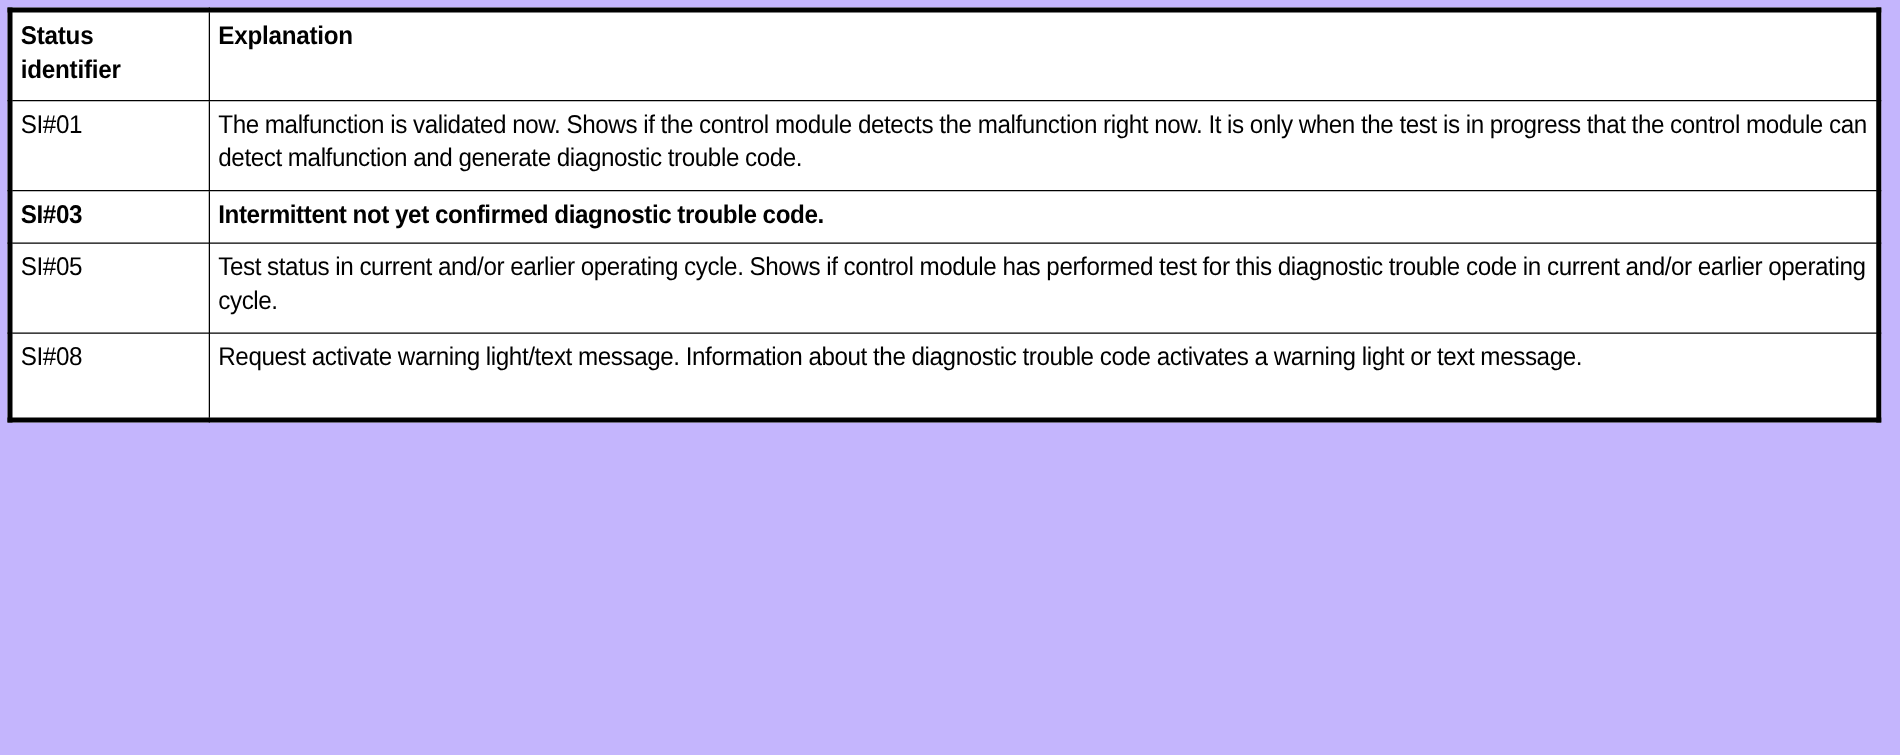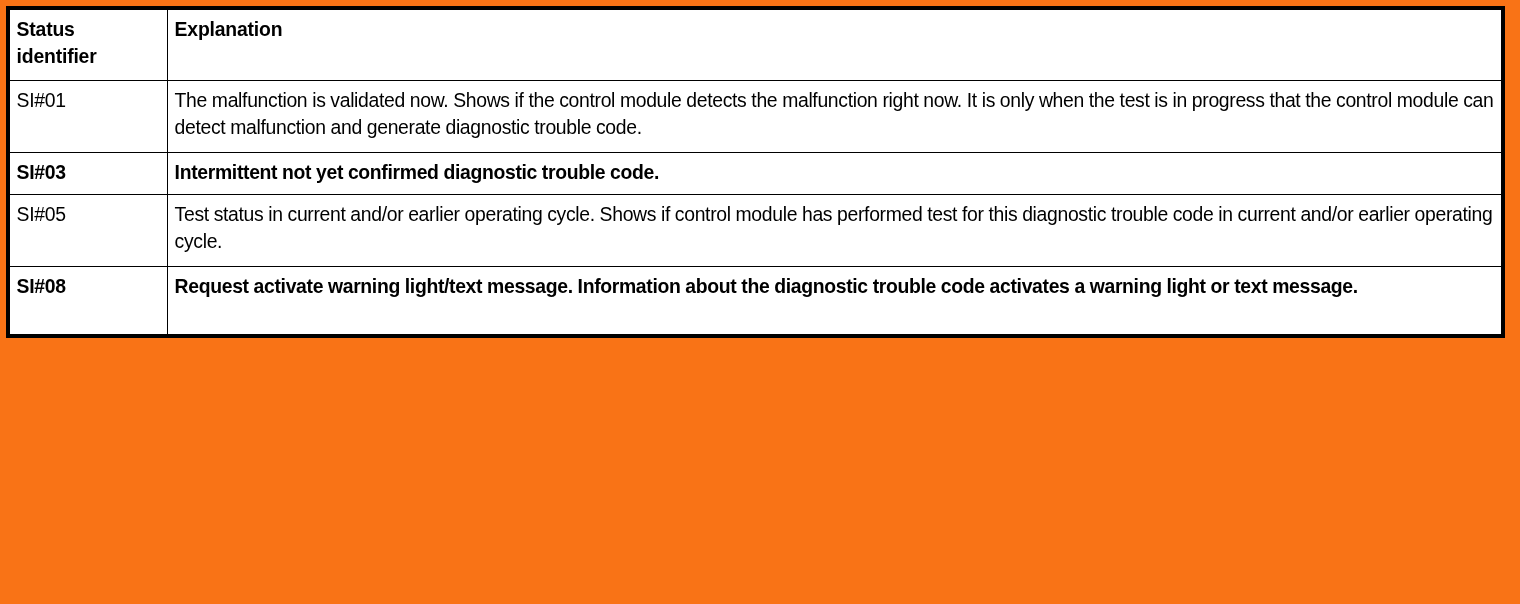--- a/index.html
+++ b/index.html
@@ -12,21 +12,21 @@
     height: 604px;
     overflow: hidden;
     font-family: "Liberation Sans", sans-serif;
     color: #000000;
   }
 
   .page {
     position: relative;
     width: 1520px;
     height: 604px;
-    background: #f97316;
+    background: #c4b5fd;
   }
 
   .status-table {
     position: absolute;
     left: 6px;
     top: 6px;
     width: 1499px;
     border-collapse: collapse;
     table-layout: fixed;
     border: 4px solid #000000;
@@ -61,21 +61,21 @@
   }
 
   .row-id .cell-inner {
     white-space: nowrap;
   }
 
   
   .r-head   { height: 72px; }
   .r-two    { height: 72px; }
   .r-one    { height: 42px; font-weight: bold; }
-  .r-last   { height: 70px; font-weight: bold; }
+  .r-last   { height: 70px; }
 </style>
 </head>
 <body>
 
 <div class="page">
   <table class="status-table">
     <colgroup>
       <col class="col-id">
       <col class="col-exp">
     </colgroup>

